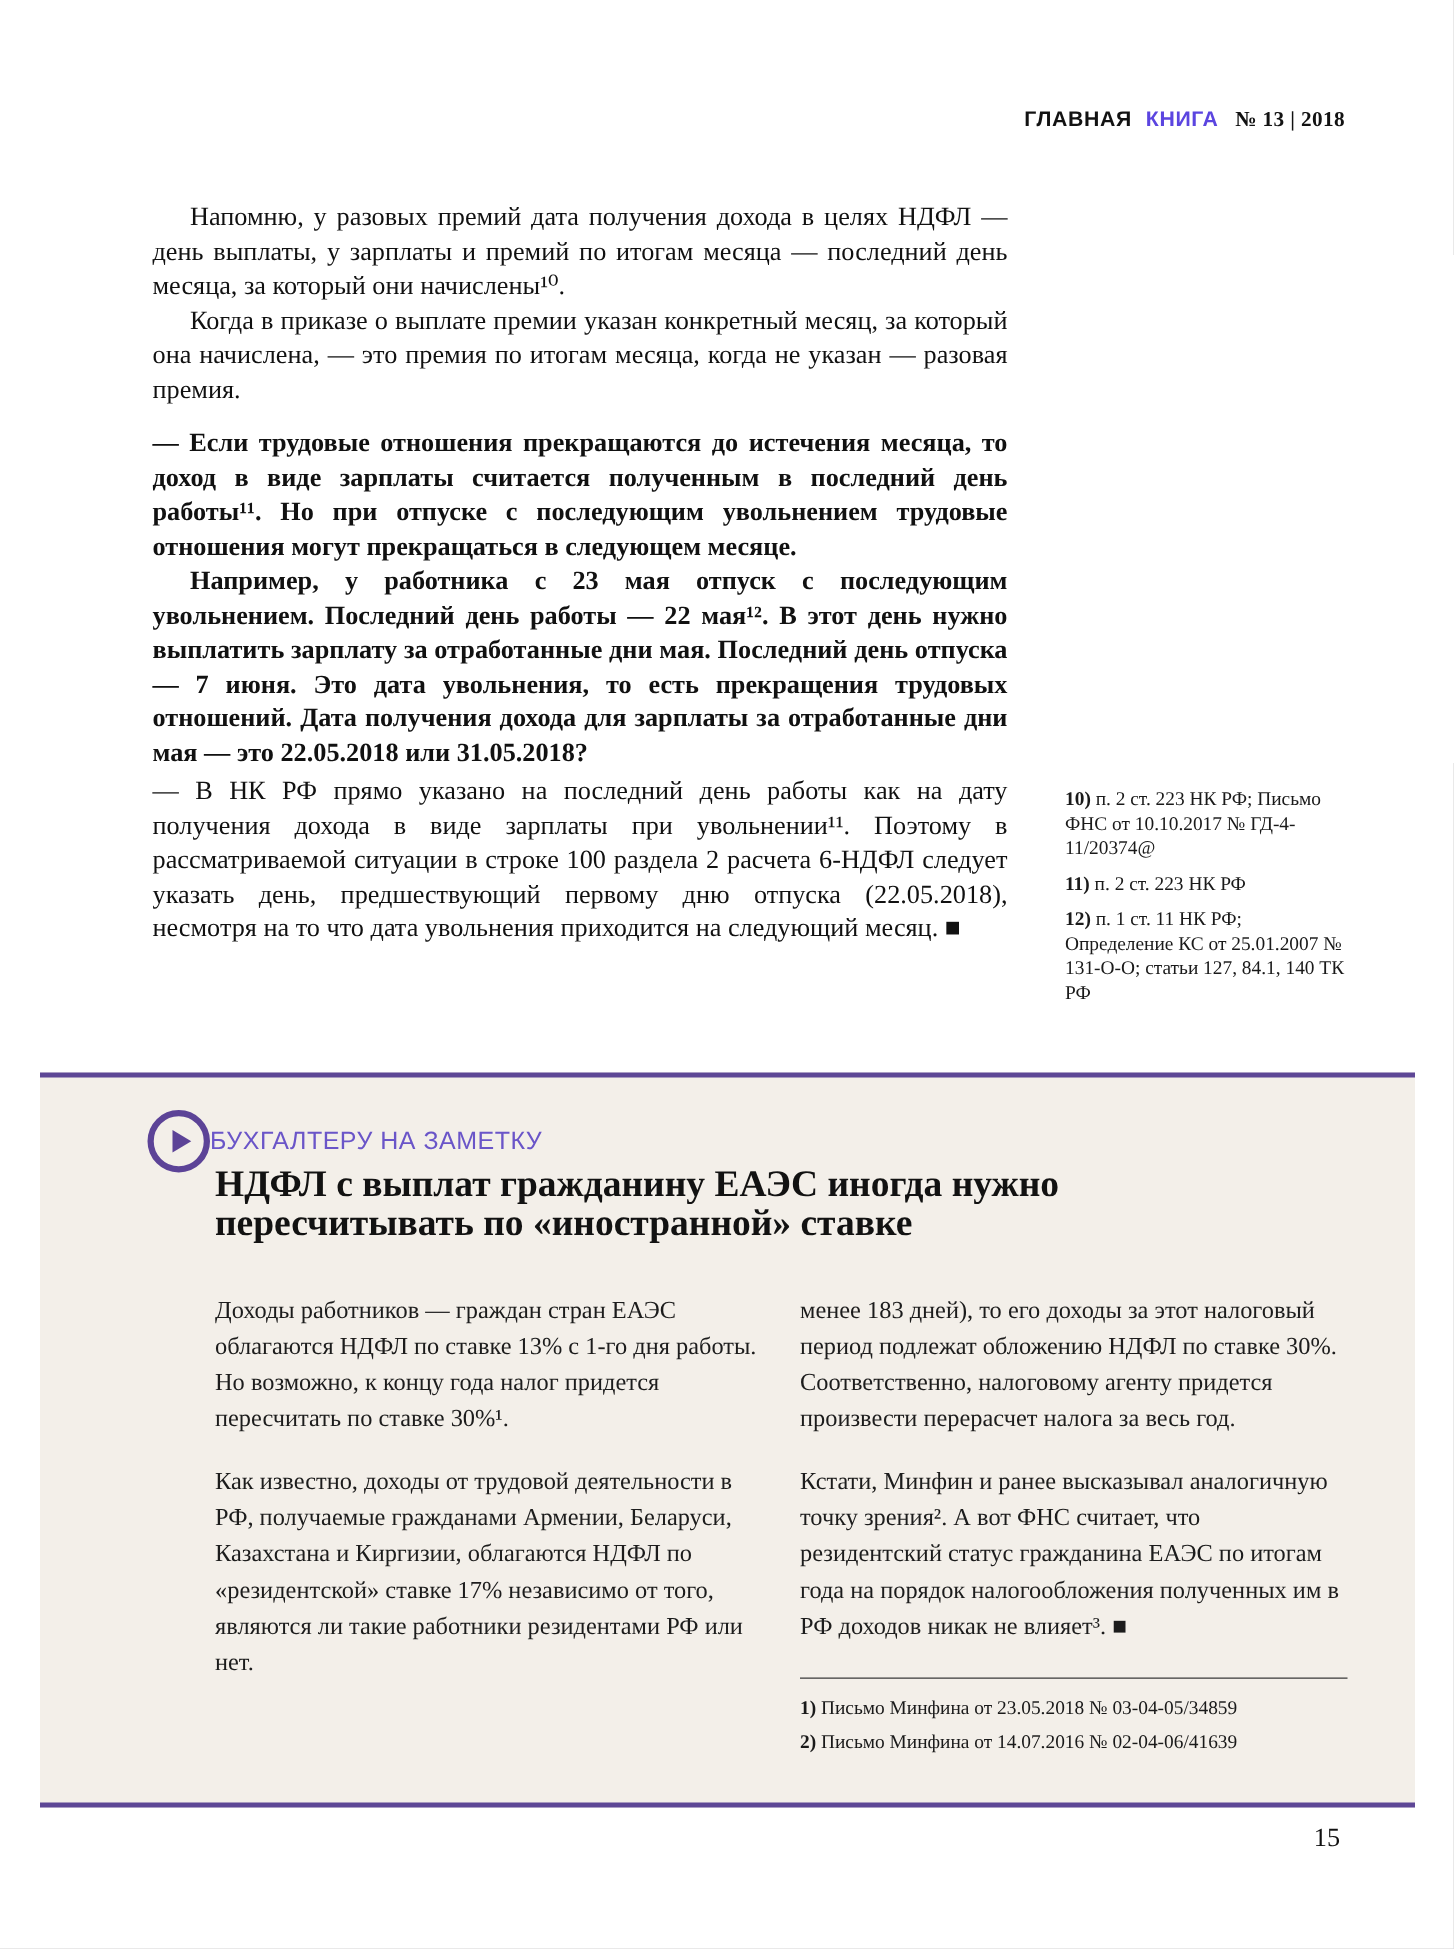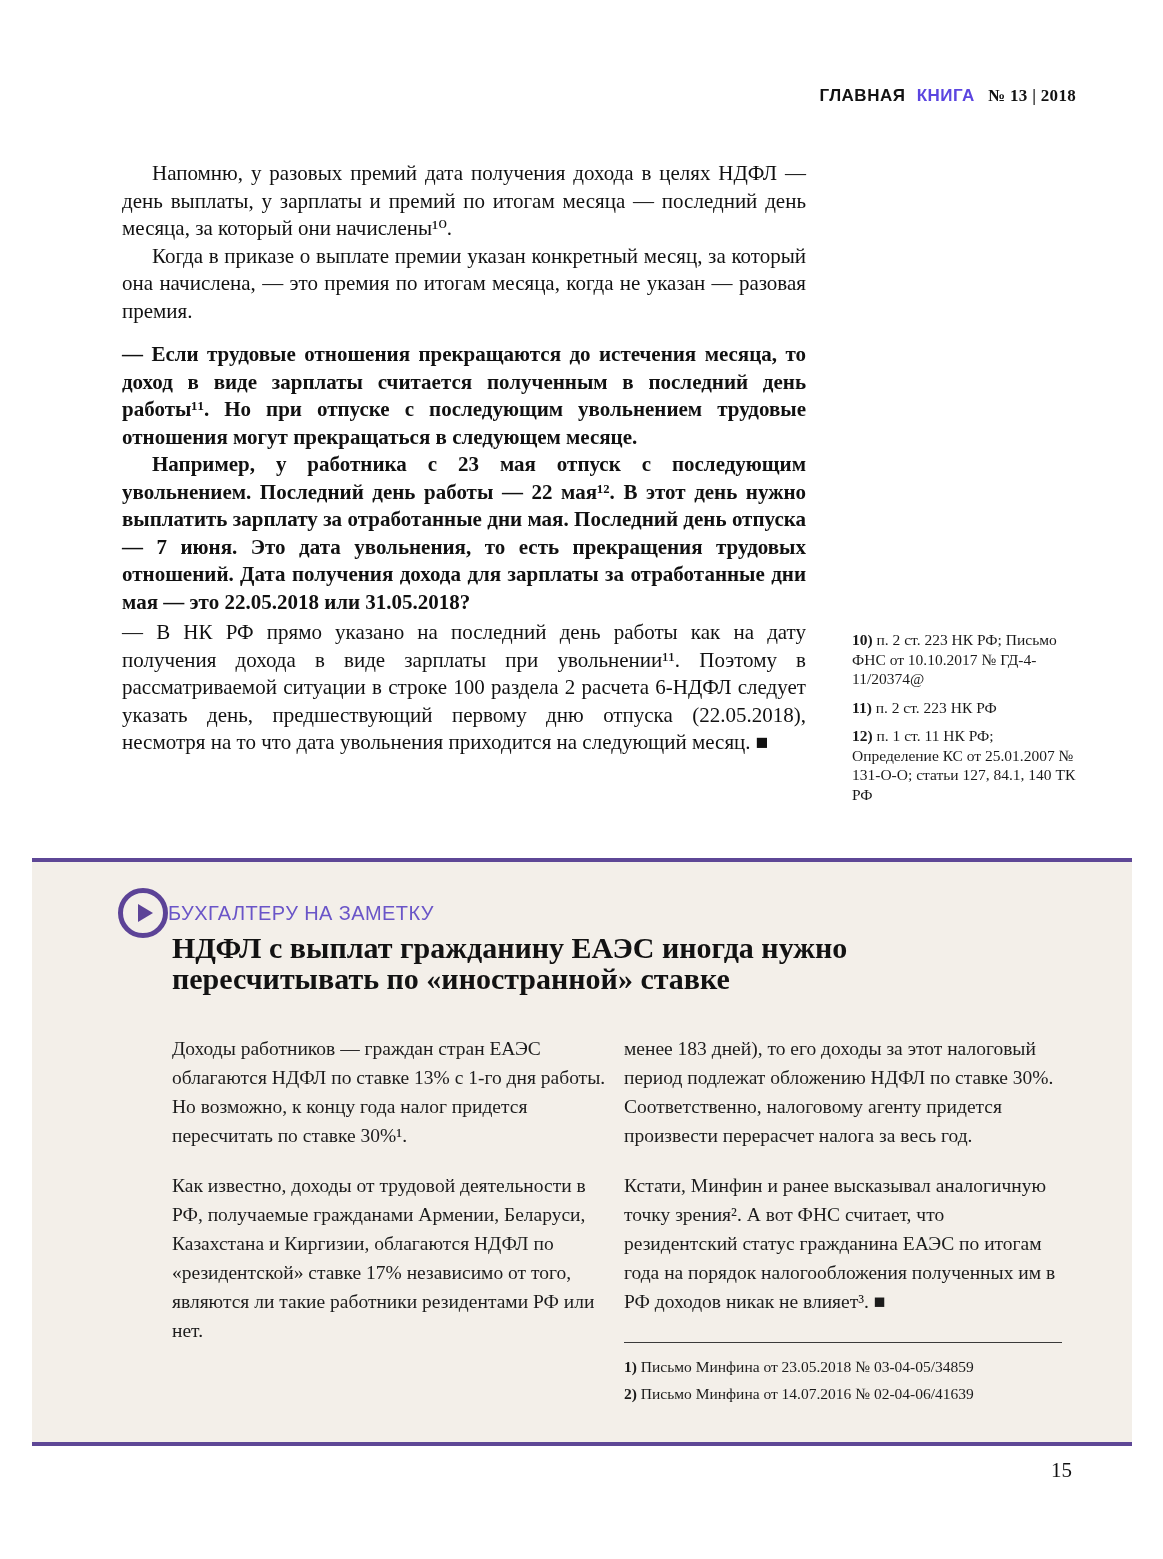--- a/index.html
+++ b/index.html
@@ -52,21 +52,21 @@
   .note-label {
     font-family:"Liberation Sans","DejaVu Sans",sans-serif;
     font-size:20px; color:#6a55c8; letter-spacing:.4px;
   }
   .note h2 {
     position:absolute; left:140px; top:70px; width:790px; margin:0;
     font-size:30px; line-height:31px; font-weight:700; color:#121212;
   }
   .cols {
     position:absolute; left:140px; top:172px; width:906px;
-    display:flex; gap:14px;
+    display:flex; gap:30px;
     font-size:19.5px; line-height:29px; color:#1c1c1c; text-align:left;
   }
   .col { width:438px; }
   .col p { margin:0 0 21px 0; }
   .fn-divider { border:0; border-top:1.5px solid #3a3a3a; margin:26px 0 10px 0; }
   .fnotes { font-size:15.5px; line-height:27px; color:#1a1a1a; }
   .fnotes p { margin:0; }
   .fnotes b { font-weight:700; }
   
   .pagenum {

